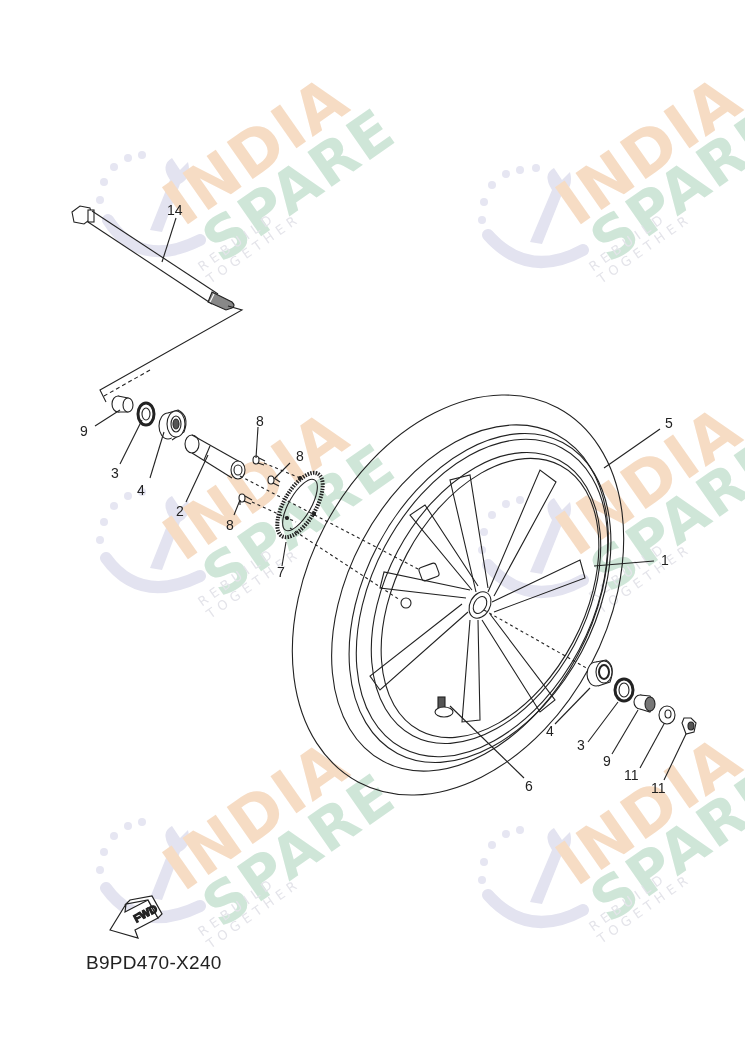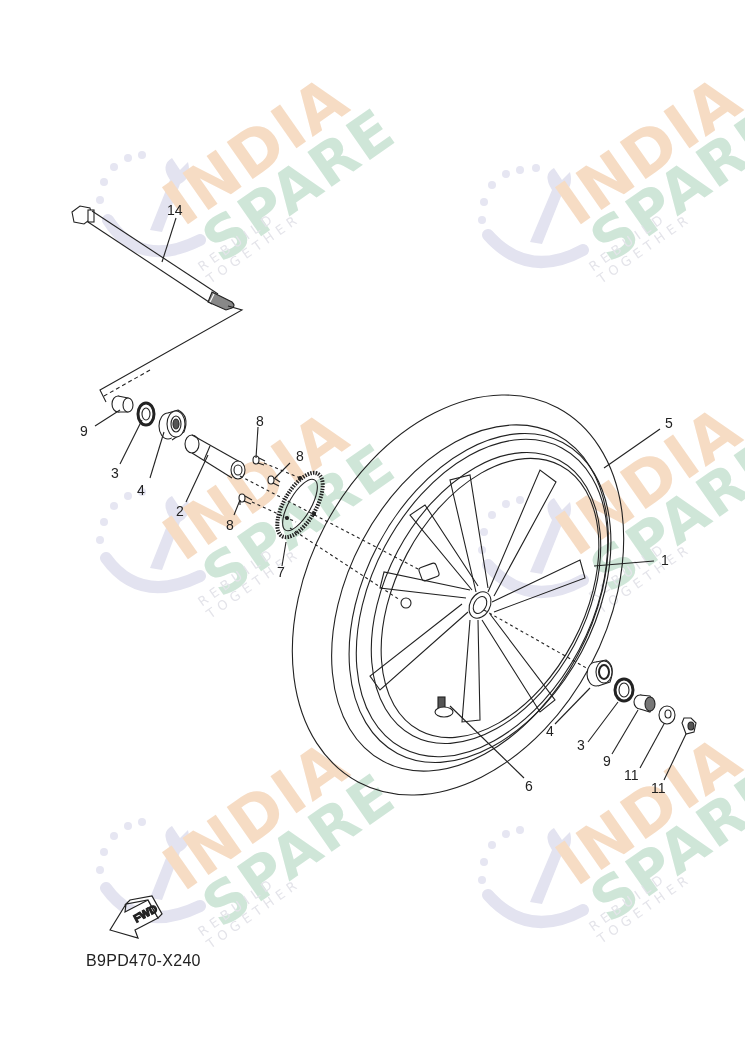--- a/index.html
+++ b/index.html
@@ -3,21 +3,21 @@
 <meta charset="utf-8">
 <style>
   html, body { margin: 0; padding: 0; background: #ffffff; }
   body { width: 745px; height: 1059px; position: relative; overflow: hidden; font-family: "Liberation Sans", sans-serif; }
   #stage { position: absolute; left: 0; top: 0; width: 745px; height: 1059px; }
   .wm { position: absolute; width: 260px; height: 200px; pointer-events: none; }
   .wm-india { position: absolute; font-family: "DejaVu Sans", sans-serif; font-weight: bold; font-size: 62px; letter-spacing: 2px; color: #f6dcc4; transform: rotate(-35deg); transform-origin: left top; }
   .wm-spare { position: absolute; font-family: "DejaVu Sans", sans-serif; font-weight: bold; font-size: 58px; letter-spacing: 2px; color: #cfe6d8; transform: rotate(-35deg); transform-origin: left top; }
   .wm-tag { position: absolute; font-family: "DejaVu Sans", sans-serif; font-size: 13px; letter-spacing: 5px; color: #e4e4ea; transform: rotate(-35deg); transform-origin: left top; }
   .callout { position: absolute; font-size: 14px; color: #222; line-height: 1; }
-  .code { position: absolute; left: 86px; top: 952px; font-size: 16px; color: #222; letter-spacing: 0.3px; }
+  .code { position: absolute; left: 86px; top: 952px; font-size: 19px; color: #222; letter-spacing: 0.3px; }
   .fwd-text { font-family: "Liberation Sans", sans-serif; font-weight: bold; font-size: 11px; fill: #222; }
 </style>
 </head>
 <body>
 
 <div id="stage">
 
   <div class="wm" style="left:80px; top:70px;">
     <svg width="260" height="200" style="position:absolute;left:0;top:0">
       <g fill="#e6e6f2">

